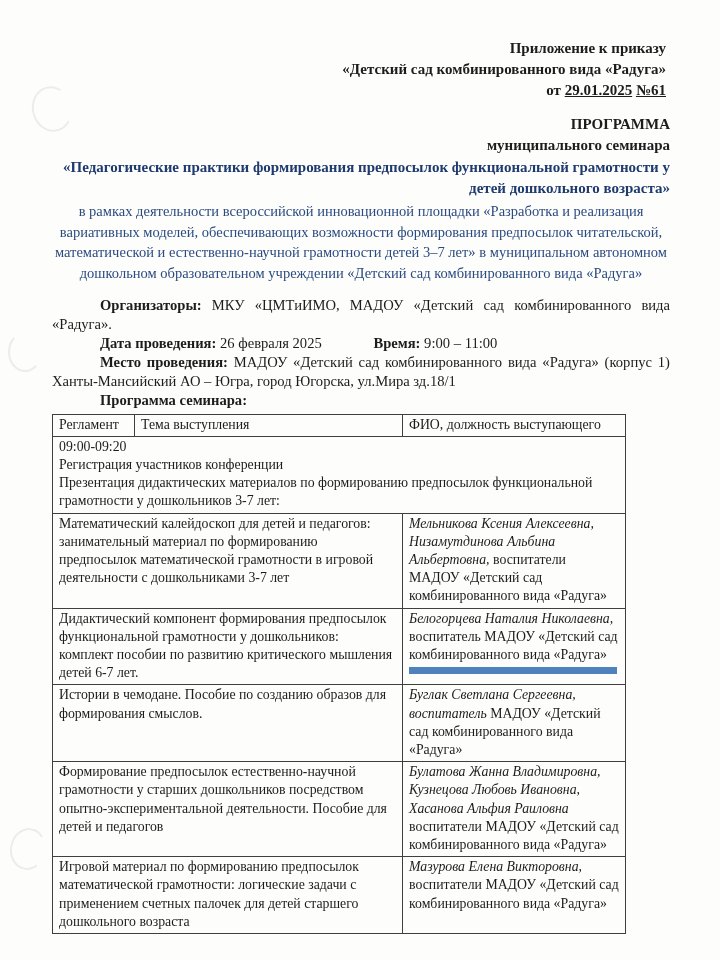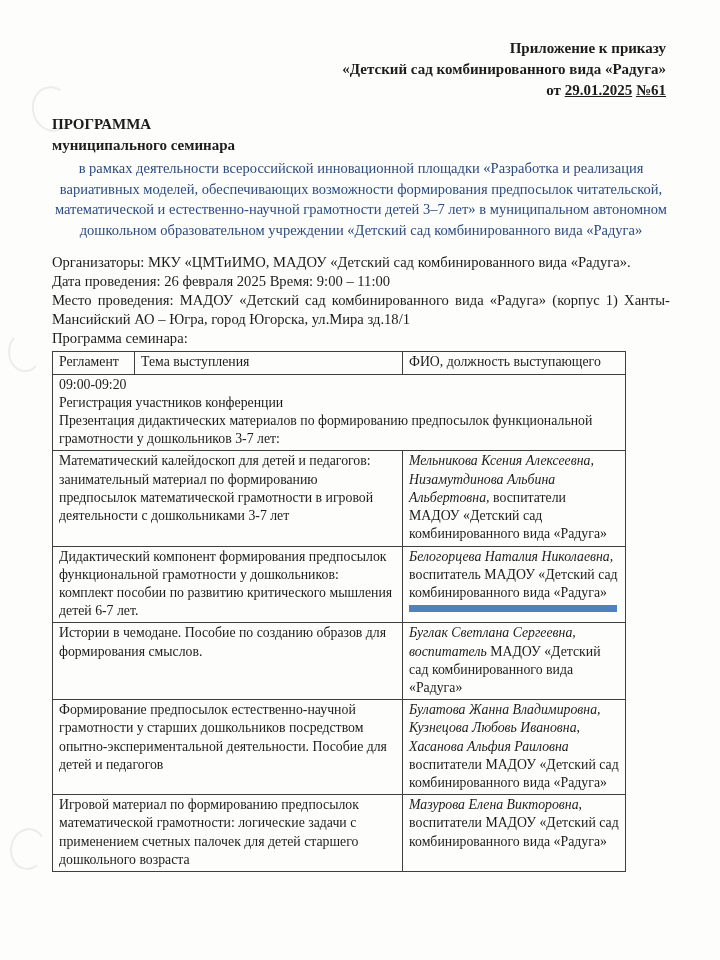--- a/index.html
+++ b/index.html
@@ -22,31 +22,31 @@
   .page{position:relative;width:100%;height:100%;padding:38px 50px 0 52px;}
   
   .artifact{position:absolute;border:2px solid rgba(90,90,90,.10);border-radius:50%;pointer-events:none;}
   .a1{left:32px;top:86px;width:40px;height:46px;border-right-color:transparent;transform:rotate(-15deg);}
   .a2{left:8px;top:332px;width:34px;height:40px;border-right-color:transparent;border-top-color:transparent;}
   .a3{left:10px;top:828px;width:36px;height:42px;border-right-color:transparent;transform:rotate(10deg);}
 
   .doc-header{text-align:right;font-weight:bold;font-size:15px;line-height:21px;padding-right:4px;}
   .u{text-decoration:underline;}
 
-  .title-block{text-align:left;margin-top:13px;font-weight:bold;font-size:15px;line-height:21px;}
+  .title-block{text-align:right;margin-top:13px;font-weight:bold;font-size:15px;line-height:21px;}
   .title-topic{color:var(--title-blue);margin-top:1px;}
   .context{
     text-align:center;color:var(--body-blue);
     font-size:14.5px;line-height:20.5px;margin-top:2px;
     padding:0 2px;
   }
 
   .info{margin-top:13px;font-size:14.6px;line-height:19.1px;}
   .info p{text-align:justify;}
-  .lbl{font-weight:normal;}
+  .lbl{font-weight:bold;margin-left:48px;}
 
   table.program{
     width:573px;margin-left:0px;margin-top:3px;
     border-collapse:collapse;table-layout:fixed;
     font-size:13.8px;line-height:18.2px;
   }
   table.program td,table.program th{
     border:1px solid var(--line);
     vertical-align:top;
     padding:1px 6px 2px 6px;
@@ -75,20 +75,21 @@
 
   <div class="doc-header">
     <div>Приложение к приказу</div>
     <div>«Детский сад комбинированного вида «Радуга»</div>
     <div><span>от </span><span class="u">29.01.2025</span><span> </span><span class="u">№61</span></div>
   </div>
 
   <div class="title-block">
     <div>ПРОГРАММА</div>
     <div>муниципального семинара</div>
+    <div class="title-topic">«Педагогические практики формирования предпосылок функциональной грамотности у детей дошкольного возраста»</div>
   </div>
 
   <div class="context">в рамках деятельности всероссийской инновационной площадки «Разработка и реализация вариативных моделей, обеспечивающих возможности формирования предпосылок читательской, математической и естественно-научной грамотности детей 3–7 лет» в муниципальном автономном дошкольном образовательном учреждении «Детский сад комбинированного вида «Радуга»</div>
 
   <div class="info">
     <p><span class="lbl">Организаторы:</span><span> МКУ «ЦМТиИМО, МАДОУ «Детский сад комбинированного вида «Радуга».</span></p>
     <p><span class="lbl">Дата проведения:</span><span> 26 февраля 2025   </span><span class="lbl">Время:</span><span> 9:00 – 11:00</span></p>
     <p><span class="lbl">Место проведения:</span><span> МАДОУ «Детский сад комбинированного вида «Радуга» (корпус 1) Ханты-Мансийский АО – Югра, город Югорска, ул.Мира зд.18/1</span></p>
     <p><span class="lbl">Программа семинара:</span></p>
   </div>

